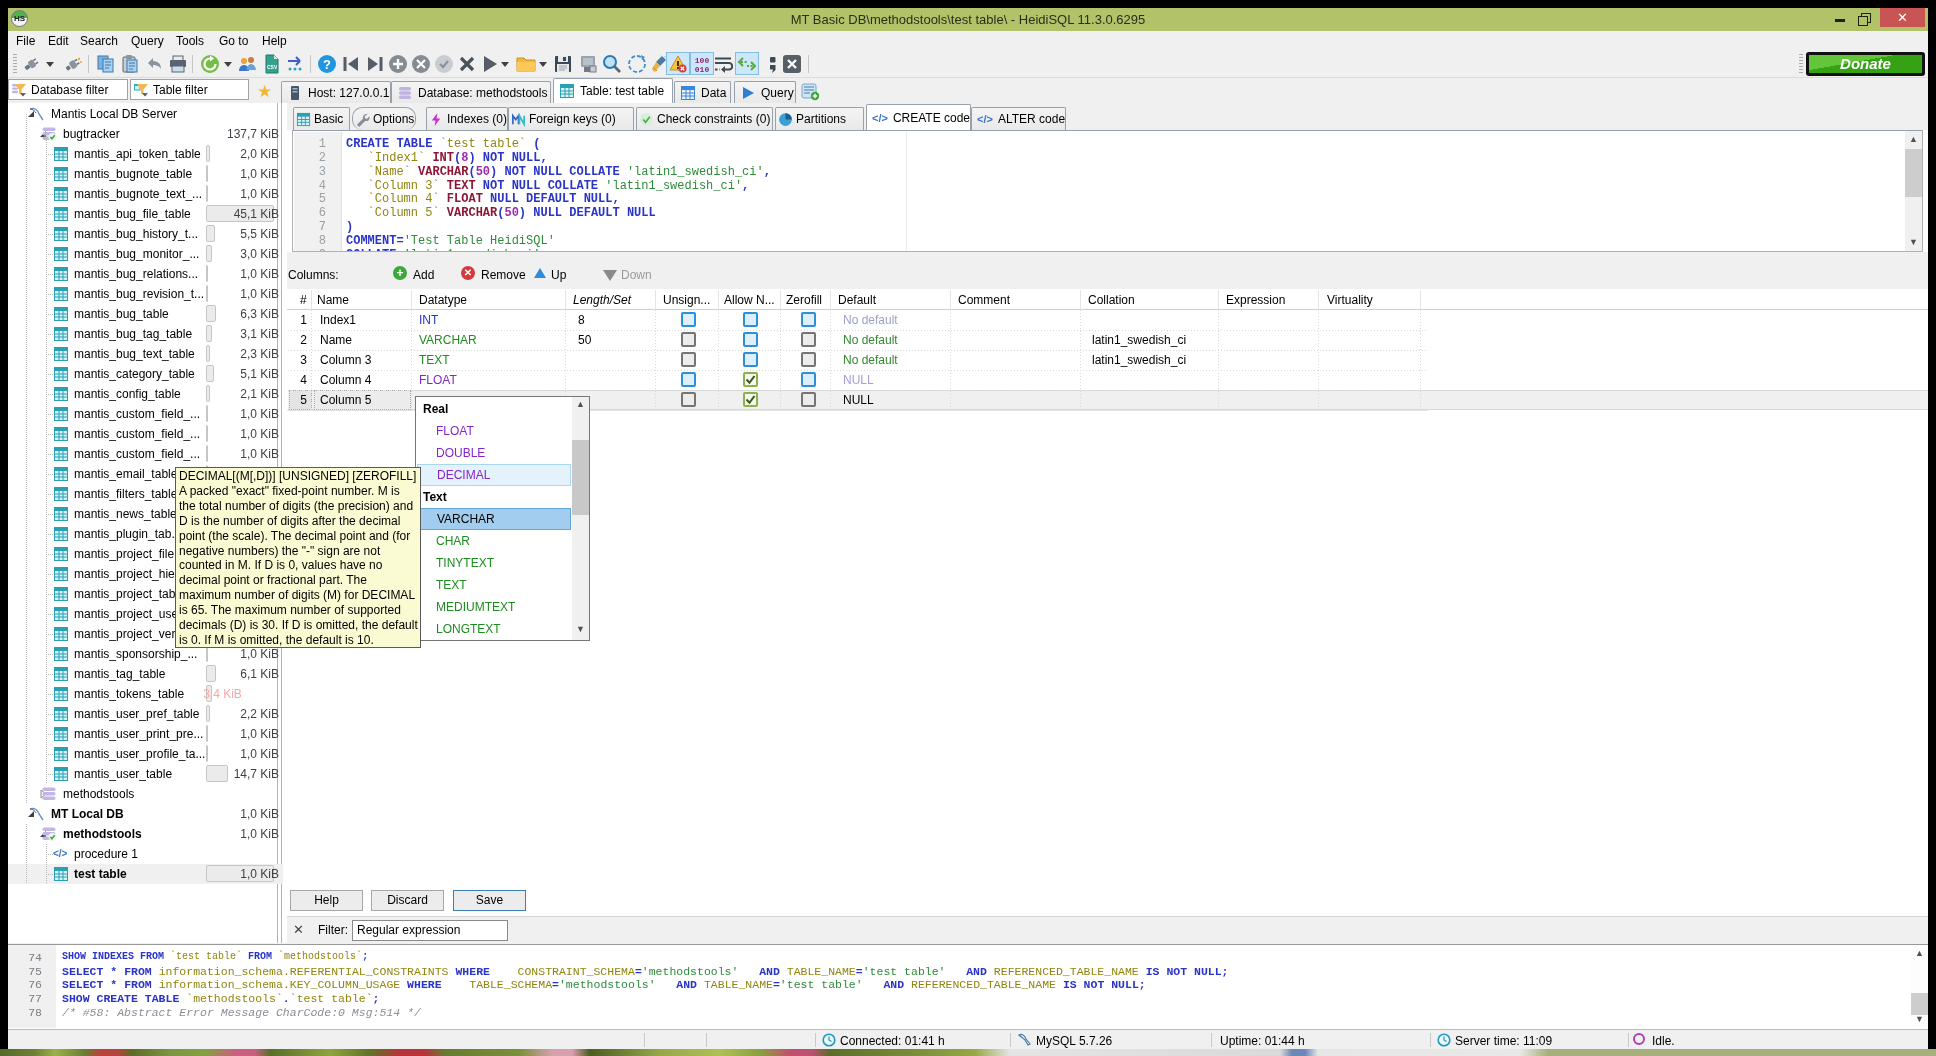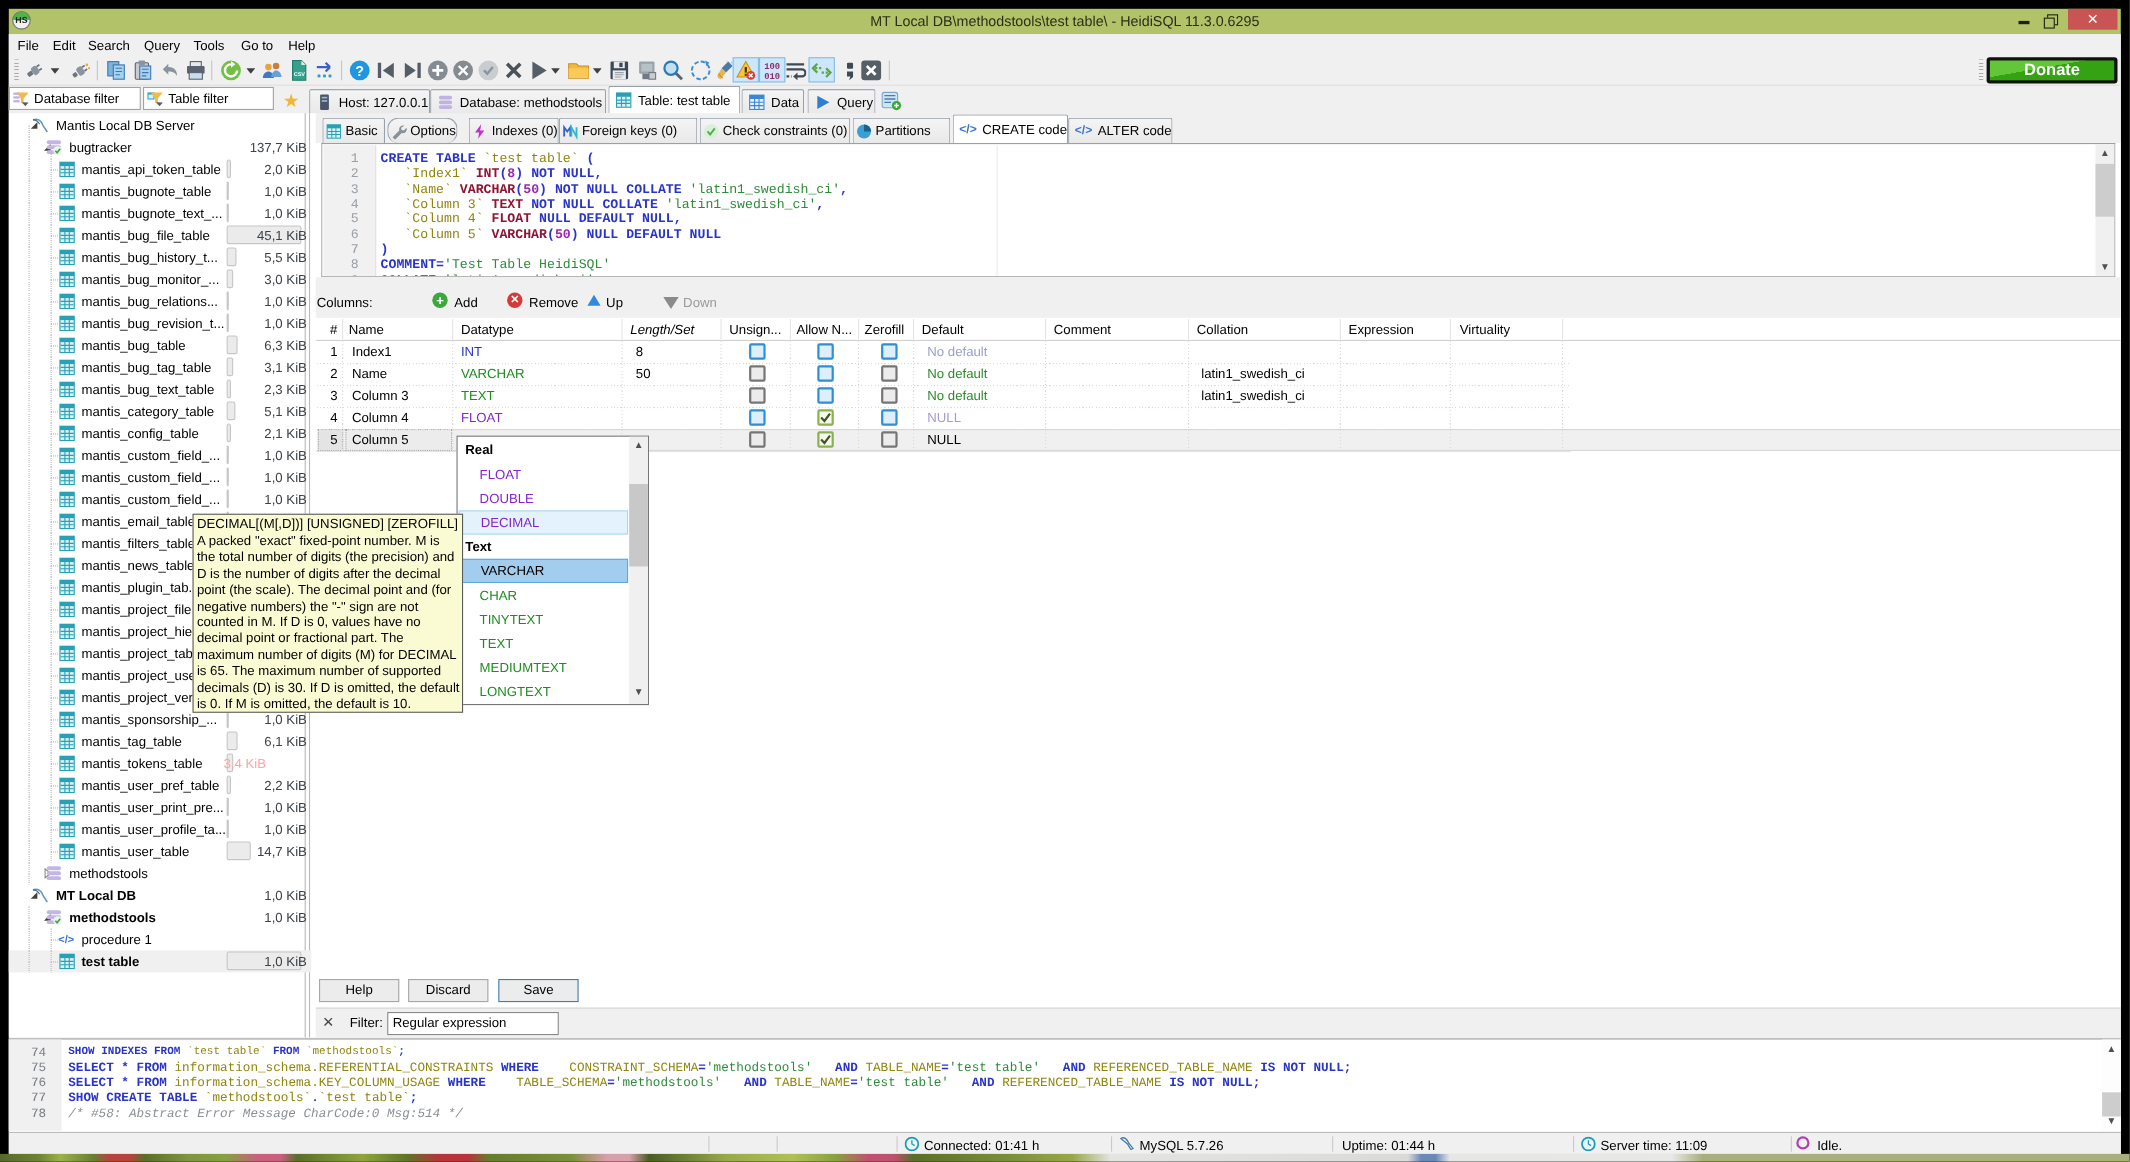--- a/index.html
+++ b/index.html
@@ -30,21 +30,21 @@
 .hsep { position:absolute; top:1033px; width:1px; height:14px; background:#c9c9c9; }
 .treerow { position:absolute; left:8px; width:275px; height:20px; }
 .gline { position:absolute; background:#e4e4e4; }
 .ti { width:16px; height:16px; display:block; }
 .tt { white-space:nowrap; }
 </style></head>
 <body>
 
 <div class="abs" style="left:8px; top:8px; width:1920px; height:23px; background:#b2c269;"></div>
 <div class="abs" style="left:11px; top:10px; width:17px; height:17px; border-radius:50%; background:linear-gradient(#4cb748 0 45%, #f2f2f2 45%); border:1px solid #777; display:flex;align-items:center;justify-content:center; font-size:8px; font-weight:bold; color:#222;">HS</div>
-<div class="abs" style="left:600px; top:12px; width:736px; text-align:center; font-size:13px; color:#2a2f1a;">MT Local DB\methodstools\test table\ - HeidiSQL 11.3.0.6295</div>
+<div class="abs" style="left:600px; top:12px; width:736px; text-align:center; font-size:13px; color:#2a2f1a;">MT Basic DB\methodstools\test table\ - HeidiSQL 11.3.0.6295</div>
 <div class="abs" style="left:1835px; top:19px; width:10px; height:3px; background:#1d220e;"></div>
 <div class="abs" style="left:1861px; top:13px; width:10px; height:10px; border:1px solid #1d220e;"></div>
 <div class="abs" style="left:1858px; top:16px; width:10px; height:10px; border:1px solid #1d220e; background:#b2c269;"></div>
 <div class="abs" style="left:1880px; top:8px; width:45px; height:19px; background:#c85454; color:#fff; text-align:center; font-size:13px; line-height:19px;">✕</div>
 
 <div class="abs" style="left:8px; top:31px; width:1920px; height:1018px; background:#f0f0f0;"></div>
 
 <div class="abs" style="left:8px; top:31px; width:1920px; height:19px; background:#f0f0f0;"></div>
 <div class="abs" style="left:16px; top:34px;">File</div>
 <div class="abs" style="left:48px; top:34px;">Edit</div>
@@ -219,21 +219,21 @@
       <path d="M7 11h5.5v5l-3.5 3 1-3.5H7z" fill="#3e4a54"></path>
     </svg></div>
 <div class="abs" style="left:782px;top:54px;width:20px;height:20px;"><svg width="20" height="20" viewBox="0 0 20 20">
       <rect x="1" y="1" width="18" height="18" rx="3" fill="#565e66"></rect>
       <path d="M6 6l8 8M14 6l-8 8" stroke="#fff" stroke-width="2.4"></path>
     </svg></div>
 <div class="sep" style="left:808px;"></div>
 
 <div class="grip" style="left:1799px; top:54px; height:20px;"></div>
 <div class="abs" style="left:1806px; top:52px; width:119px; height:24px; background:#111; border-radius:3px;"></div>
-<div class="abs" style="left:1809px; top:55px; width:113px; height:18px; background:linear-gradient(170deg,#62c53a 0 40%, #35a214 40% 100%); color:#fff; font-weight:bold; font-size:15px; text-align:center; line-height:17px;">Donate</div>
+<div class="abs" style="left:1809px; top:55px; width:113px; height:18px; background:linear-gradient(170deg,#62c53a 0 40%, #35a214 40% 100%); color:#fff; font-weight:bold; font-size:15px; text-align:center; line-height:17px;font-style:italic;">Donate</div>
 
 <div class="abs" style="left:8px; top:78px; width:1920px; height:25px; background:#f0f0f0;"></div>
 <div class="abs" style="left:8px; top:79px; width:120px; height:21px; background:#fff; border:1px solid #a2a2a6; display:flex; align-items:center; padding-left:2px;"><svg class="ticon" viewBox="0 0 16 16" style="margin-right:4px;">
       <rect x="1" y="2" width="6" height="2.4" rx="1.2" fill="#c3b6e4"></rect>
       <rect x="1" y="5.4" width="6" height="2.4" rx="1.2" fill="#c3b6e4"></rect>
       <rect x="1" y="8.8" width="6" height="2.4" rx="1.2" fill="#c3b6e4"></rect>
       <path d="M4 2h11l-4.5 5.5V13l-2.5-1.8V7.5z" fill="#f3b84f"></path>
       <path d="M9 11l6 .2-3 3.3z" fill="#5a5a5a"></path>
     </svg>Database filter</div>
 <div class="abs" style="left:130px; top:79px; width:119px; height:21px; background:#fff; border:1px solid #a2a2a6; display:flex; align-items:center; padding-left:2px;"><svg class="ticon" viewBox="0 0 16 16" style="margin-right:4px;">

